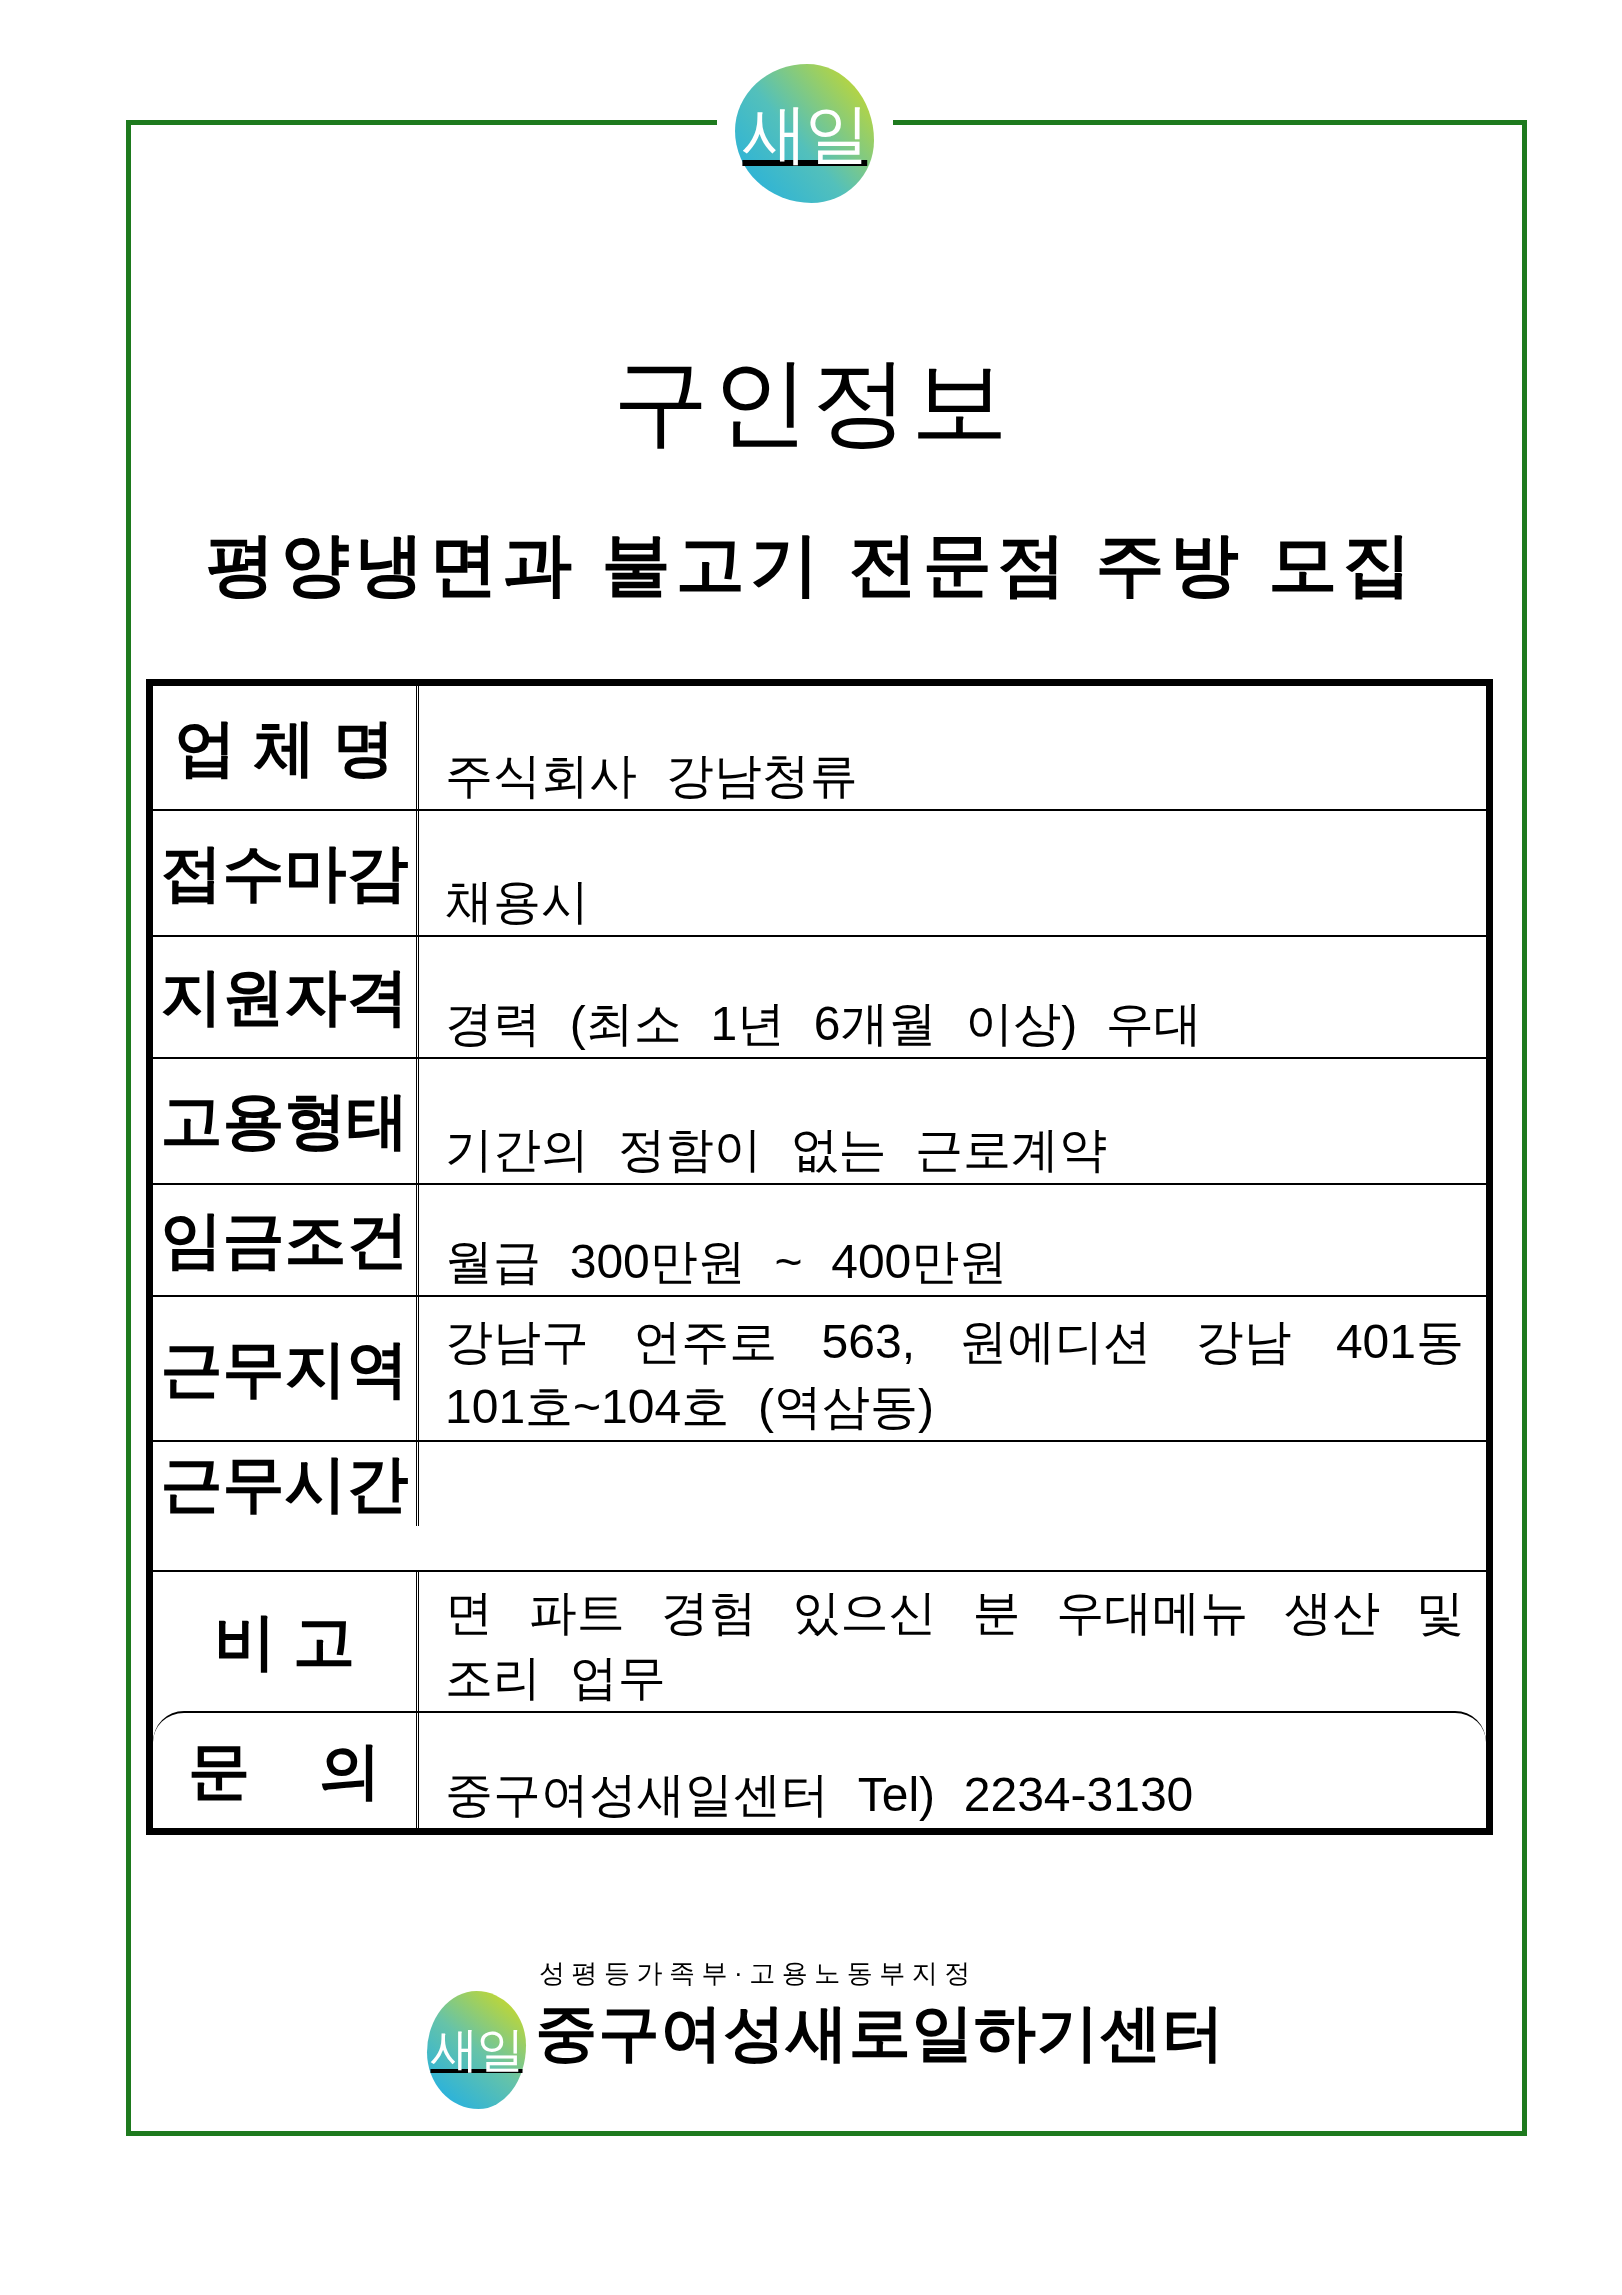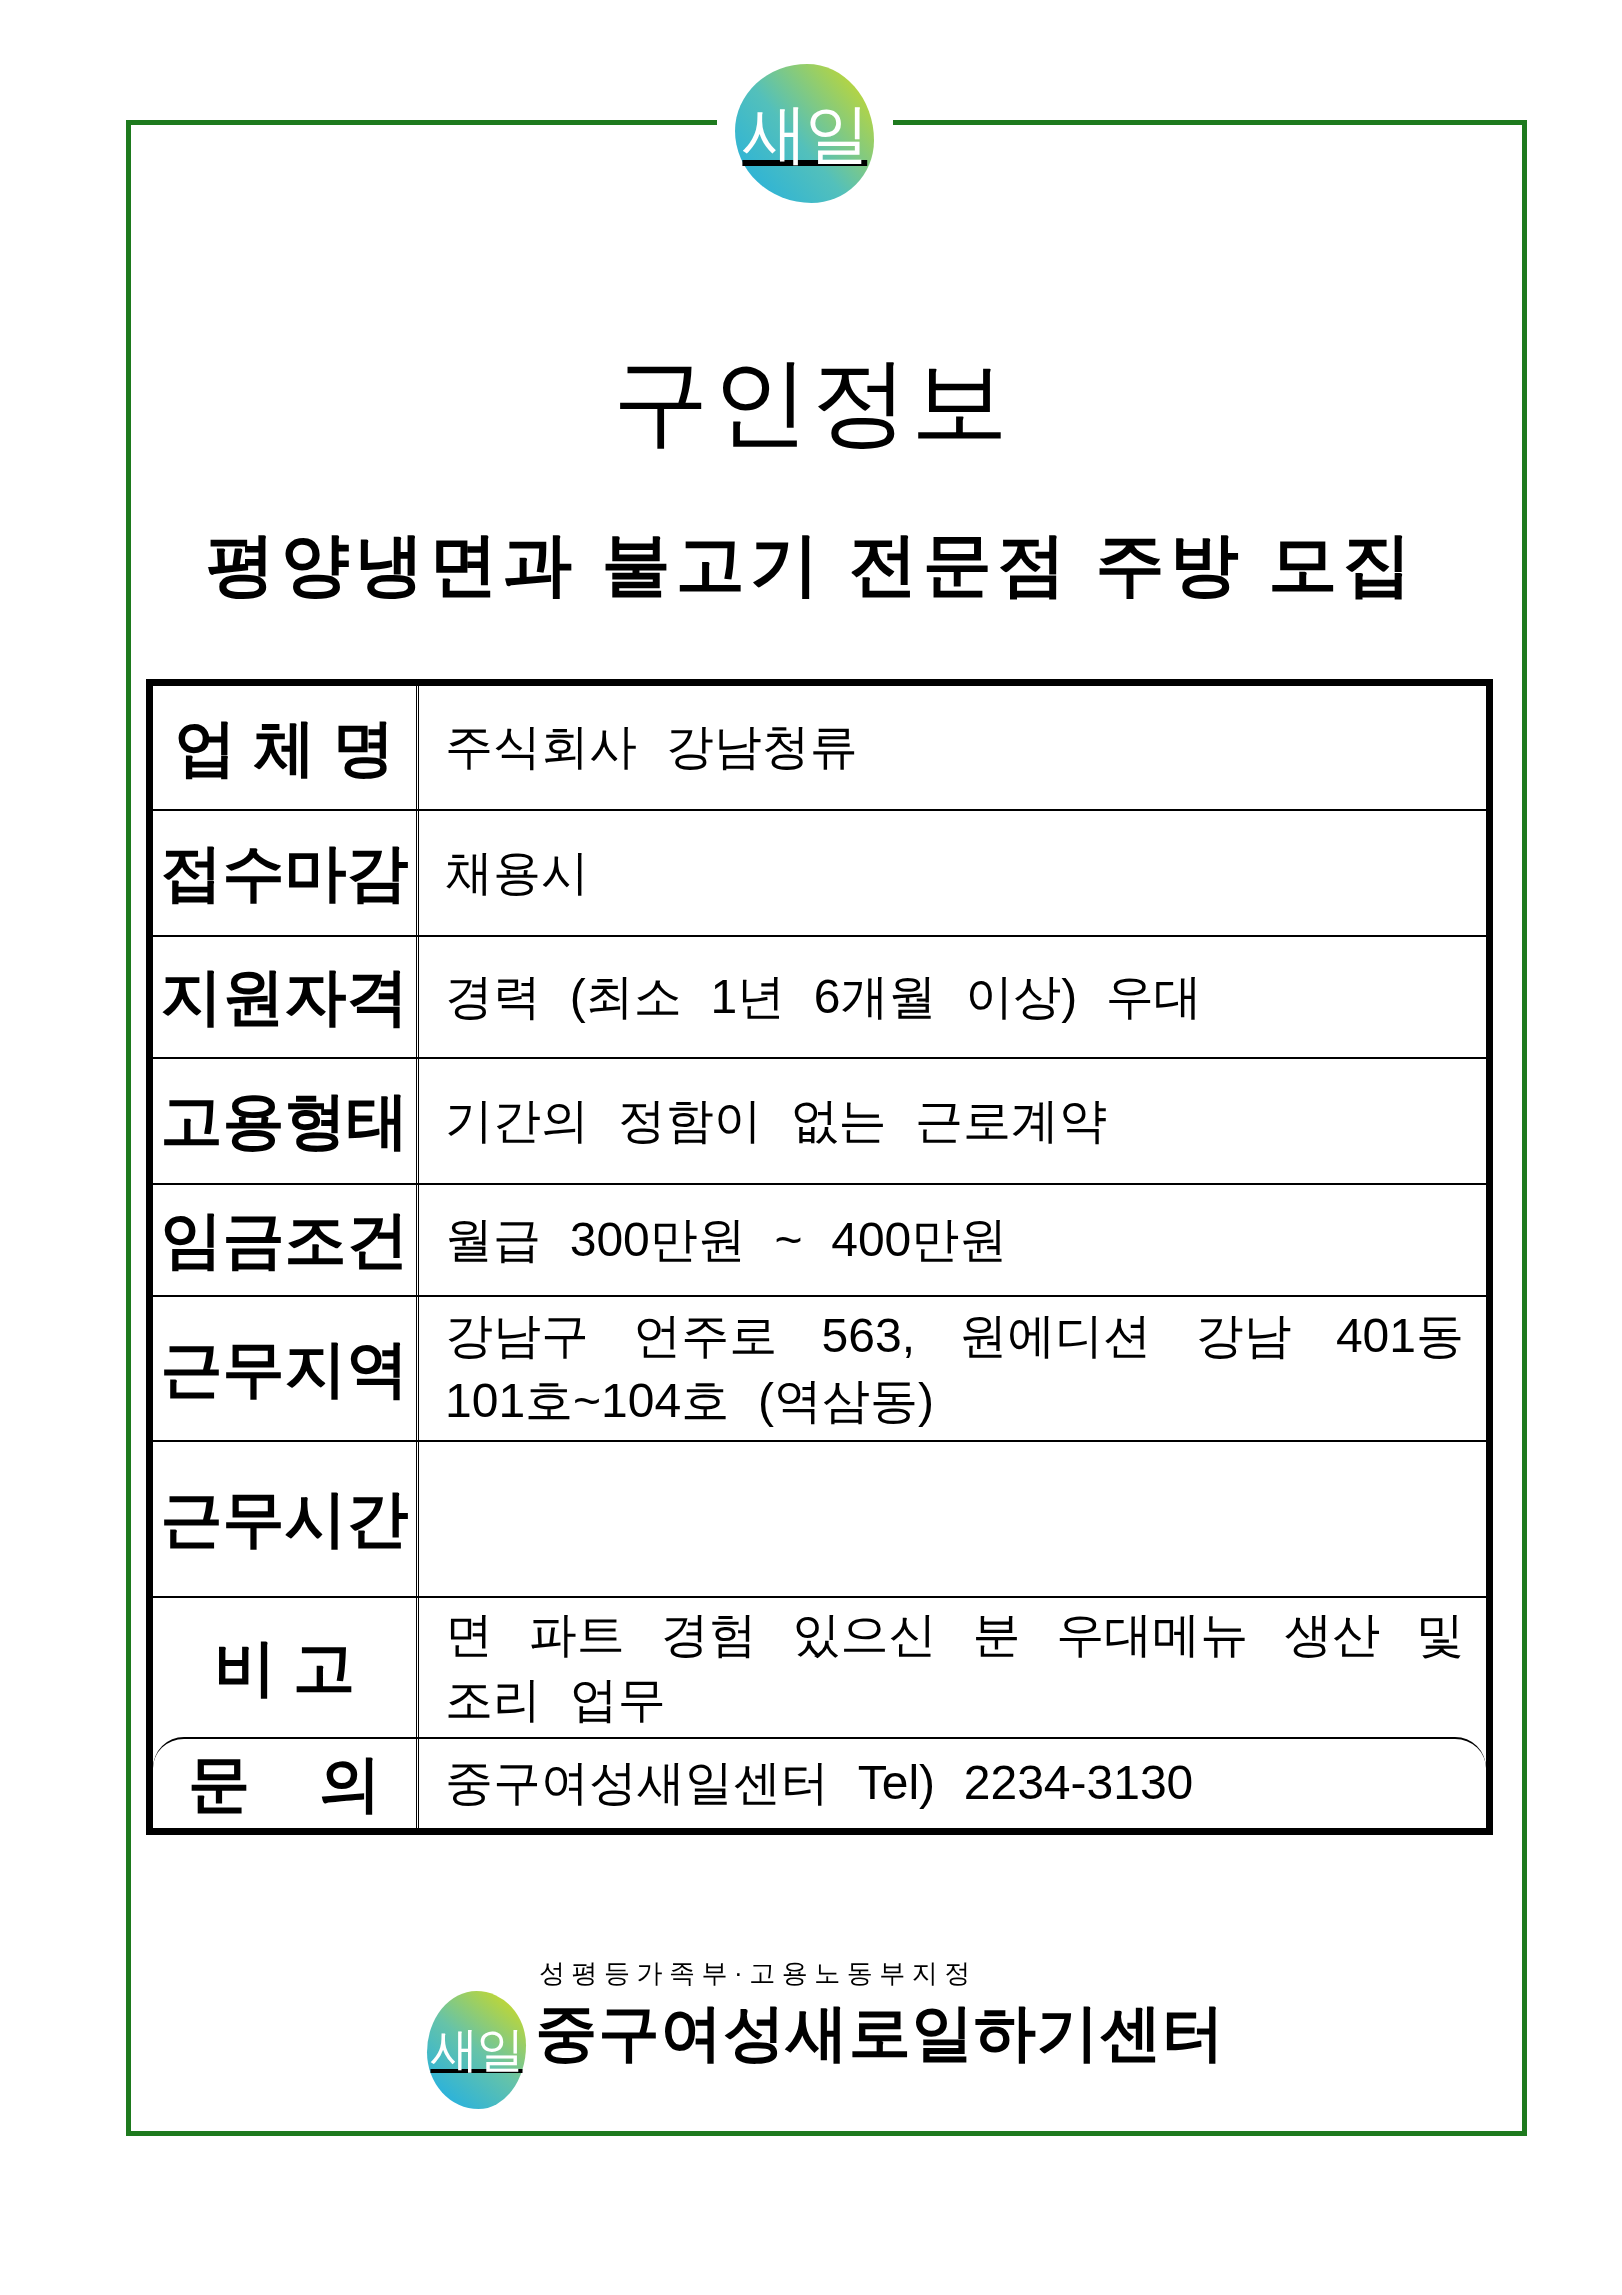--- a/index.html
+++ b/index.html
@@ -71,35 +71,35 @@
     background:#fff;
   }
   .trow{display:flex; width:100%;}
   .trow + .trow{border-top:2px solid #000;}
   .trow:nth-child(1){height:123px;}
   .trow:nth-child(2){height:126px;}
   .trow:nth-child(3){height:122px;}
   .trow:nth-child(4){height:126px;}
   .trow:nth-child(5){height:112px;}
   .trow:nth-child(6){height:145px;}
-  .trow:nth-child(7){height:156px;}
+  .trow:nth-child(7){height:130px;flex-direction:column;}
   .trow:nth-child(8){height:141px;}
   .trow:nth-child(9){flex:1;border-radius:31px;}
   .lcell{
     width:266px;
     border-right:3.3px double #000;
     display:flex; align-items:center; justify-content:center;
     font-size:62px;
     font-weight:700;
     white-space:pre;
     flex-shrink:0;
   }
   .vcell{
     flex:1;
-    display:flex; align-items:center;
+    display:flex; align-items:flex-end;
     padding:0 22px 0 26px;
     overflow:hidden;
   }
   .vtext{
     width:100%;
     font-size:48px;
     line-height:1.35;
     text-align:justify;
     word-spacing:0.32em;
     word-break:normal;

